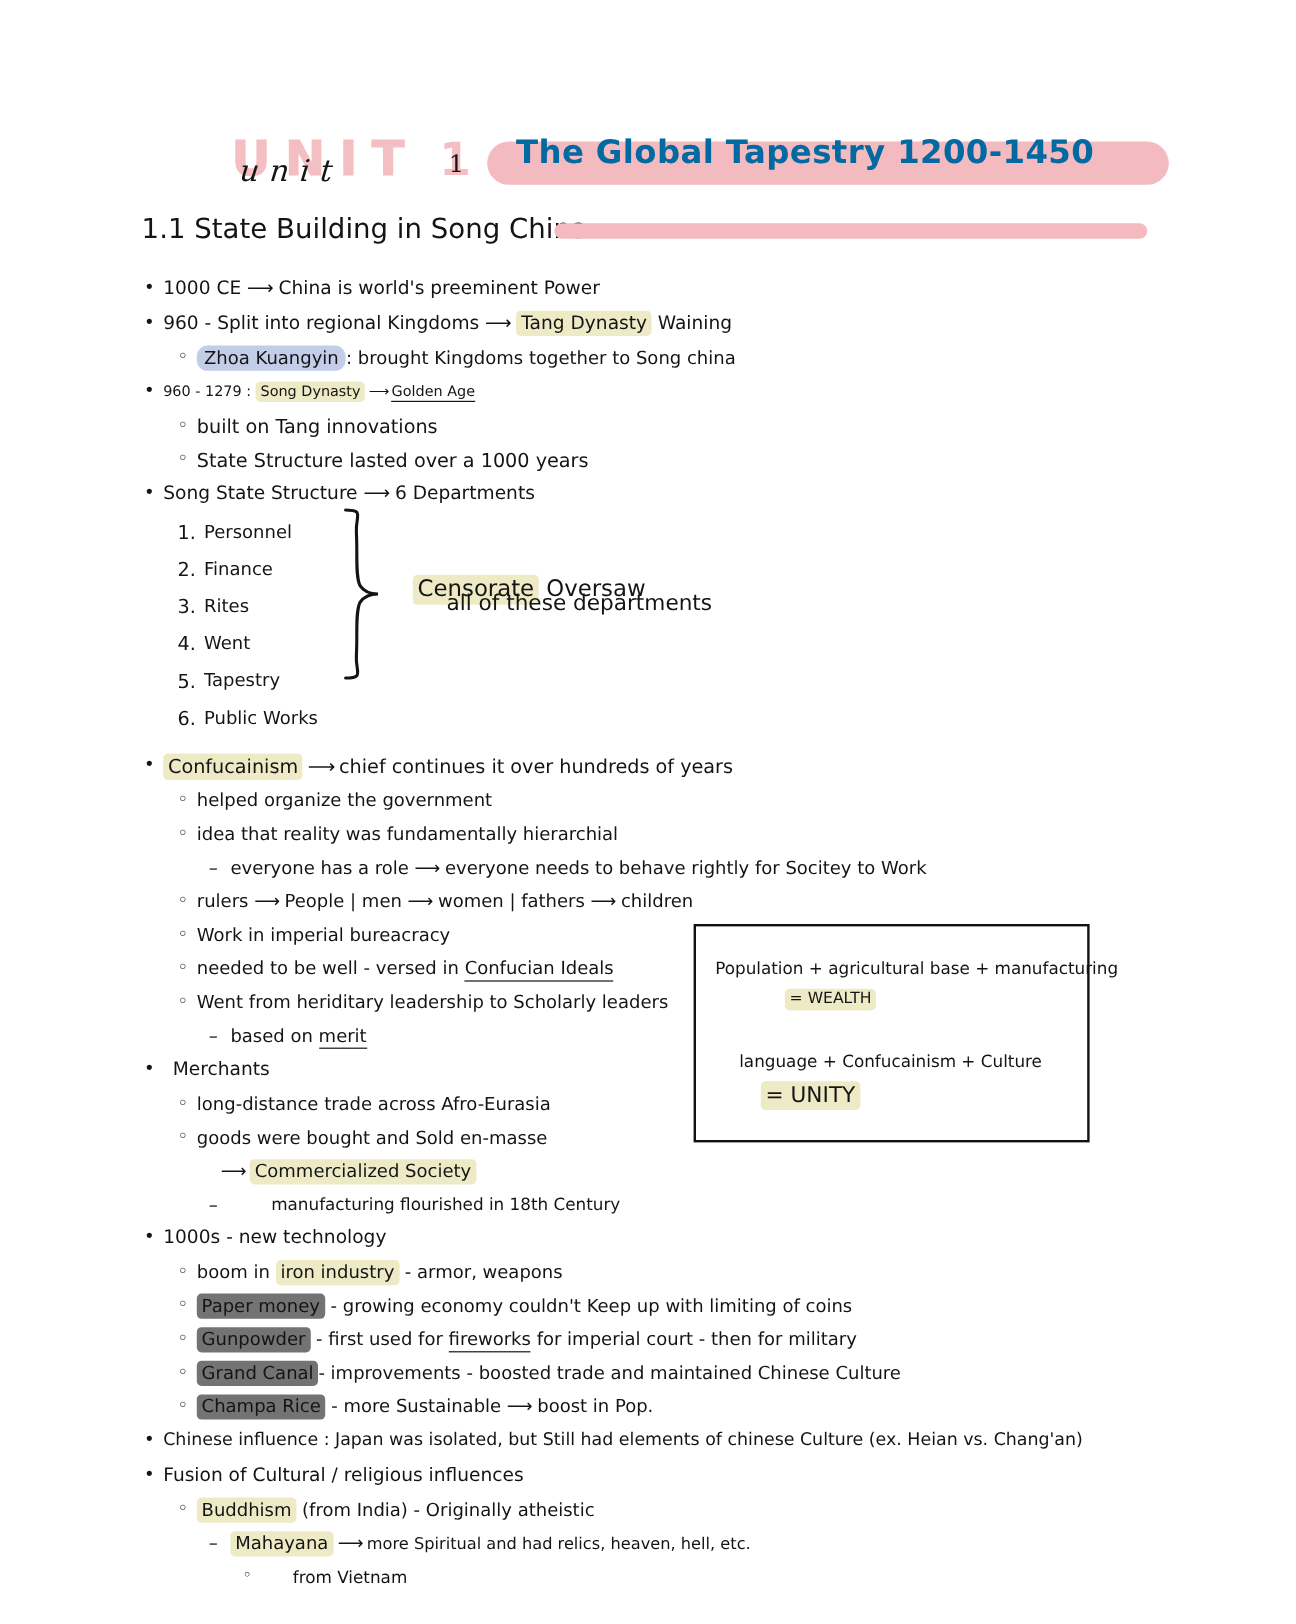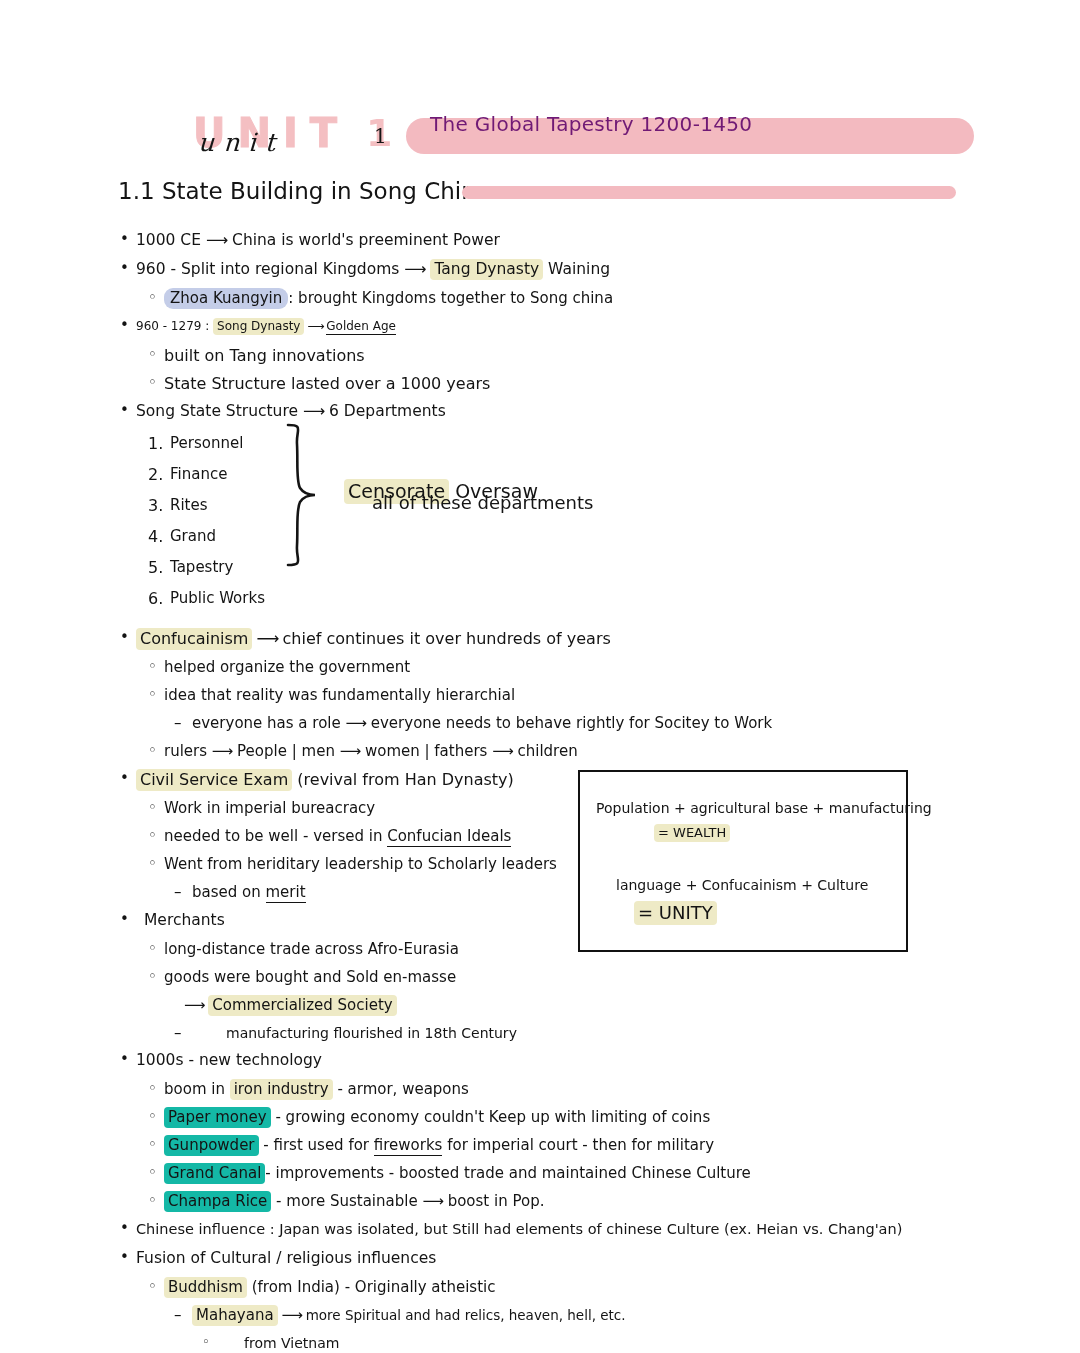--- a/index.html
+++ b/index.html
@@ -81,23 +81,23 @@
     height: 36px;
     width: 568px;
     background: #f3bac0;
     border-radius: 18px;
   }
   .title-text {
     position: absolute;
     left: 312px;
     top: 4px;
     font-family: "DejaVu Sans", sans-serif;
-    font-size: 20px;
-    font-weight: normal;
-    color: #701a75;
+    font-size: 27px;
+    font-weight: bold;
+    color: #0369a1;
     letter-spacing: 0.3px;
     white-space: nowrap;
   }
 
   
   .section-head {
     position: absolute;
     left: 118px;
     top: 178px;
     font-size: 23px;
@@ -169,21 +169,21 @@
     white-space: nowrap;
   }
   .numrow .num {
     position: absolute;
     left: 30px;
     font-size: 16px;
   }
 
   
   .hl-y  { background: #eeeac6; border-radius: 4px; padding: 1px 4px 2px 4px; }
-  .hl-g  { background: #14b8a6; border-radius: 4px; padding: 1px 4px 2px 4px; text-align: center; }
+  .hl-g  { background: #737373; border-radius: 4px; padding: 1px 4px 2px 4px; text-align: center; }
   .hl-b  { background: #c4cde8; border-radius: 9px; padding: 1px 6px 2px 6px; }
   .ul    { border-bottom: 1.4px solid #141414; padding-bottom: 1px; }
   .arrow { letter-spacing: -1px; }
 
   
   .brace-wrap {
     position: absolute;
     left: 282px;
     top: 422px;
     width: 46px;
@@ -293,38 +293,37 @@
     <div class="row lvl2 b2" style="font-size:16px;">built on Tang innovations</div>
 
     <div class="row lvl2 b2" style="font-size:16px;">State Structure lasted over a 1000 years</div>
 
     <div class="row lvl1 b1"><span>Song State Structure </span><span class="arrow">⟶</span><span> 6 Departments</span></div>
 
     <div>
       <div class="numrow"><span class="num">1.</span><span>Personnel</span></div>
       <div class="numrow"><span class="num">2.</span><span>Finance</span></div>
       <div class="numrow"><span class="num">3.</span><span>Rites</span></div>
-      <div class="numrow"><span class="num">4.</span><span>Grand</span></div>
+      <div class="numrow"><span class="num">4.</span><span>Went</span></div>
       <div class="numrow"><span class="num">5.</span><span>Tapestry</span></div>
       <div class="numrow"><span class="num">6.</span><span>Public Works</span></div>
     </div>
 
     <div style="height:12px;"></div>
 
     <div class="row lvl1 b1" style="font-size:16px;"><span class="hl-y">Confucainism</span><span class="arrow"> ⟶ </span><span>chief continues it over hundreds of years</span></div>
 
     <div class="row lvl2 b2">helped organize the government</div>
 
     <div class="row lvl2 b2">idea that reality was fundamentally hierarchial</div>
 
     <div class="row lvl3 b3"><span>everyone has a role </span><span class="arrow">⟶</span><span> everyone needs to behave rightly for Socitey to Work</span></div>
 
     <div class="row lvl2 b2"><span>rulers </span><span class="arrow">⟶</span><span> People | men </span><span class="arrow">⟶</span><span> women | fathers </span><span class="arrow">⟶</span><span> children</span></div>
 
-    <div class="row lvl1 b1" style="font-size:16px;"><span class="hl-y">Civil Service Exam</span><span> (revival from Han Dynasty)</span></div>
 
     <div class="row lvl2 b2">Work in imperial bureacracy</div>
 
     <div class="row lvl2 b2"><span>needed to be well - versed in </span><span class="ul">Confucian Ideals</span></div>
 
     <div class="row lvl2 b2">Went from heriditary leadership to Scholarly leaders</div>
 
     <div class="row lvl3 b3"><span>based on </span><span class="ul">merit</span></div>
 
     <div class="row lvl1 b1" style="padding-left:26px;">Merchants</div>

